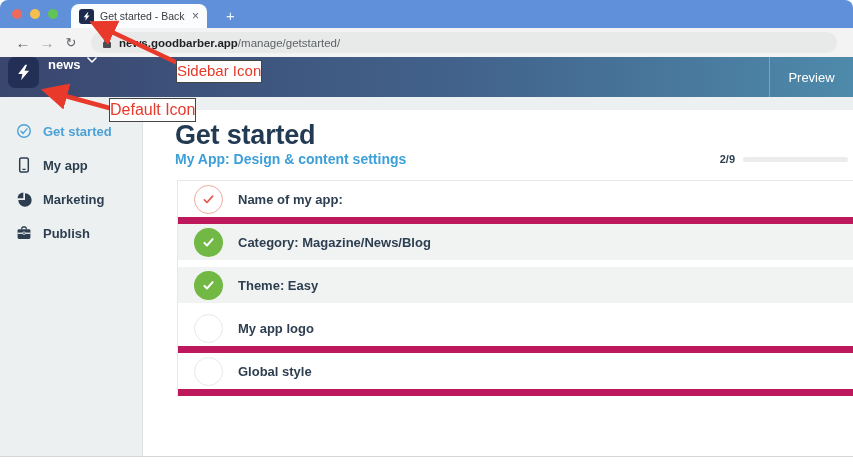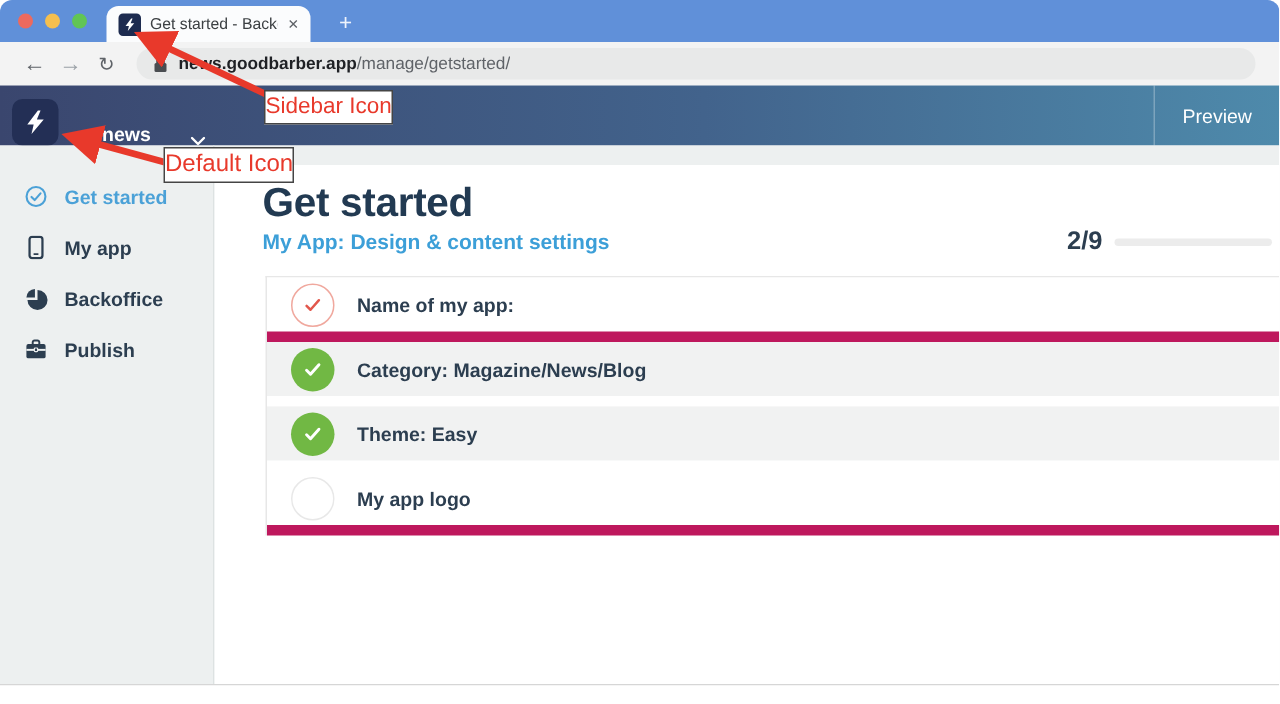--- a/index.html
+++ b/index.html
@@ -31,21 +31,21 @@
   .navbtn.fwd { color:#9aa0a6; }
   .navbtn.reload { font-size:13px; }
   .pill { flex:1; height:21px; background:#e8e9e9; border-radius:11px; margin:0 6px 0 8px;
           display:flex; align-items:center; padding:0 11px; gap:7px; }
   .url { font-size:11.5px; white-space:nowrap; overflow:hidden; }
   .url .domain { font-weight:bold; color:#1f2125; }
   .url .path { color:#5f6368; }
 
   
   .navbar { position:relative; height:40px; background:linear-gradient(90deg,#3a466e 0%,#42638c 55%,#4e8aab 100%);
-            display:flex; align-items:flex-end; padding-left:8px;gap:20px; }
+            display:flex; align-items:flex-start; padding-left:8px; }
   .appicon { width:31px; height:31px; border-radius:7px; background:#232f55;
              display:flex; align-items:center; justify-content:center; flex:none; }
   .appname { margin-left:9px; color:#fff; font-size:13px; font-weight:600; }
   .chev { margin-left:6px; display:block; }
   .preview-btn { position:absolute; right:0; top:0; width:84px; height:40px;
                  border-left:1px solid rgba(255,255,255,.28); display:flex; align-items:center;
                  justify-content:center; color:#fff; font-size:13px; font-weight:500; }
 
   
   .page { position:absolute; top:97px; left:0; right:0; bottom:0; display:flex; background:#edf0f0; }
@@ -57,21 +57,21 @@
 
   .main { flex:1; display:flex; flex-direction:column; min-width:0; }
   .strip { height:13px; flex:none; }
   .content { flex:1; background:#fff; padding:10px 0 0 32px; min-width:0; }
   h1.page-title { font-size:27px; font-weight:800; color:#223a52; letter-spacing:-.2px; }
   p.page-desc { margin-top:17px; font-size:13px; font-weight:500; color:#2c3e50; padding-right:14px; }
 
   .section-row { display:flex; justify-content:space-between; align-items:center; padding-right:5px; }
   .section-title { font-size:14px; font-weight:bold; color:#3c9fd8; }
   .progress-wrap { display:flex; align-items:center; gap:8px; }
-  .progress-label { font-size:17px; font-weight:bold; color:#2c3e50; }
+  .progress-label { font-size:11px; font-weight:bold; color:#2c3e50; }
   .bar { width:105px; height:5px; background:#ececec; border-radius:3px; overflow:hidden; }
   .fill { height:100%; background:#8abf4c; border-radius:3px; width:0; }
 
   .card { margin:13px 0 0 2px; border-top:1px solid #e7e7e7; border-left:1px solid #e7e7e7; }
   .row { height:43px; display:flex; align-items:center; gap:15px; padding-left:16px;
          background:#fff; border-bottom:7px solid #be185d; }
   .row.done { background:#f1f2f2; border-bottom-color:#fff; }
   .circle { width:29px; height:29px; border-radius:50%; flex:none;
             display:flex; align-items:center; justify-content:center; background:#fff; }
   .row.attention .circle { border:1.5px solid #f0a89e; }
@@ -150,21 +150,21 @@
             <rect x="3.7" y="0.9" width="8.6" height="14.2" rx="1.7" fill="none" stroke="currentColor" stroke-width="1.5"></rect>
             <line x1="6.4" y1="12.4" x2="9.6" y2="12.4" stroke="currentColor" stroke-width="1.3"></line>
           </svg>
           <span>My app</span>
         </div>
         <div class="side-item">
           <svg class="sicon" viewBox="0 0 16 16">
             <path d="M9 9 L9 2.3 A6.7 6.7 0 1 1 2.3 9 Z" fill="currentColor"></path>
             <path d="M7.3 7.3 L7.3 1.6 A5.7 5.7 0 0 0 1.6 7.3 Z" fill="currentColor"></path>
           </svg>
-          <span>Backoffice</span>
+          <span>Marketing</span>
         </div>
         <div class="side-item">
           <svg class="sicon" viewBox="0 0 16 16">
             <path d="M5.8 4.3 V3.2 a1.2 1.2 0 0 1 1.2 -1.2 h2 a1.2 1.2 0 0 1 1.2 1.2 v1.1" fill="none" stroke="currentColor" stroke-width="1.3"></path>
             <rect x="1.6" y="4.3" width="12.8" height="9.6" rx="1.3" fill="currentColor"></rect>
             <rect x="1.6" y="7.6" width="12.8" height="1.3" fill="#edf0f0"></rect>
             <rect x="6.9" y="7" width="2.2" height="2.4" rx="0.5" fill="currentColor" stroke="#edf0f0" stroke-width="0.8"></rect>
           </svg>
           <span>Publish</span>
         </div>
@@ -204,20 +204,24 @@
               <span class="circle">
                 <svg width="15" height="15" viewBox="0 0 20 20">
                     <polyline points="4.5,10.5 8,14 15.5,5.5" fill="none" stroke="#fff" stroke-width="2.6" stroke-linecap="round" stroke-linejoin="round"></polyline>
                   </svg>
               </span>
               <span class="row-label">Theme: Easy</span>
             </div>
             <div class="row todo">
               <span class="circle"></span>
               <span class="row-label">My app logo</span>
+            </div>
+            <div class="row todo">
+              <span class="circle"></span>
+              <span class="row-label">Global style</span>
             </div>
           </div>
         </div>
       </div>
     </div>
   </div>
 
   <svg class="arrows" width="853" height="469" viewBox="0 0 853 469">
     <defs>
       <marker id="ah" markerWidth="6" markerHeight="6" refX="4.6" refY="3" orient="auto">

